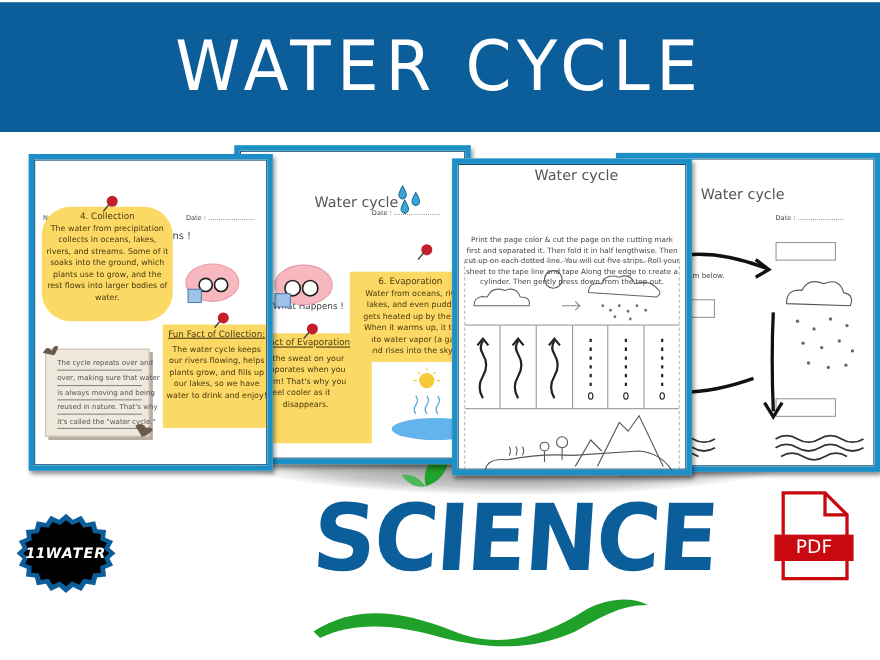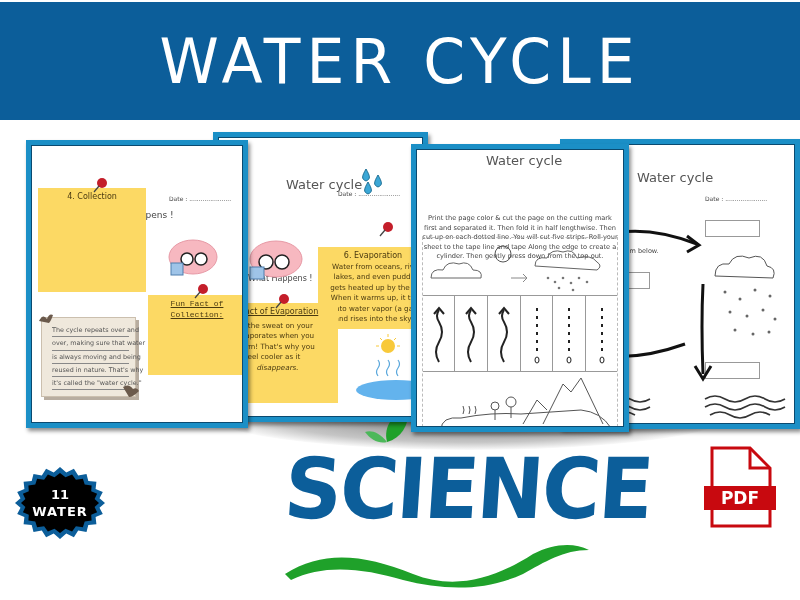--- a/index.html
+++ b/index.html
@@ -53,32 +53,32 @@
   }
   .scroll-note span { display: block; border-bottom: 1px solid #888; white-space: nowrap; }
 
   .strip-table { position: absolute; left: 6px; top: 88px; width: 196px; height: 195px; border: 1px dashed #bbb; }
   .strip-row { position: absolute; left: 0; width: 100%; border-bottom: 1px solid #999; }
   .strip-cell { position: absolute; top: 0; bottom: 0; border-right: 1px solid #999; }
 
   .blank-box { position: absolute; border: 1px solid #999; width: 55px; height: 17px; background: #fff; }
 
   .badge { position: absolute; left: 14px; top: 466px; width: 92px; height: 74px; }
-  .badge-text { position: absolute; left: 0; top: 0; width: 92px; height: 74px; display: flex; flex-direction: column; align-items: center; justify-content: center; color: #fff; font-family: "DejaVu Sans", sans-serif; font-weight: bold; line-height: 17px; }
+  .badge-text { position: absolute; left: 0; top: 0; width: 92px; height: 74px; display: flex; flex-direction: row; align-items: center; justify-content: center; color: #fff; font-family: "DejaVu Sans", sans-serif; font-weight: bold; line-height: 17px; font-style: italic; }
   .badge-num { font-size: 13px; }
   .badge-label { font-size: 13px; letter-spacing: 1px; }
 
   .science { position: absolute; left: 255px; top: 430px; width: 340px; height: 130px; }
   .science-word {
     position: absolute; left: 20px; top: 10px; font-family: "DejaVu Sans", sans-serif; font-weight: bold;
     font-size: 84px; color: #0c5e9a; letter-spacing: -2px; transform: scaleX(0.95) skewX(-4deg);
   }
 
   .pdf { position: absolute; left: 700px; top: 444px; width: 80px; height: 86px; }
-  .pdf-label { position: absolute; left: 12px; top: 43px; width: 62px; height: 20px; color: #fff; font-weight: bold; font-size: 17px; text-align: center; line-height: 20px; font-family: "DejaVu Sans", sans-serif; }
+  .pdf-label { position: absolute; left: 12px; top: 43px; width: 62px; height: 20px; color: #fff; font-weight: normal; font-size: 17px; text-align: center; line-height: 20px; font-family: "DejaVu Sans", sans-serif; }
 </style>
 </head>
 <body>
 
 <div class="banner">
   <div class="banner-title">WATER CYCLE</div>
 </div>
 
 <div class="floor-shadow"></div>
 
@@ -149,21 +149,21 @@
   <svg class="pin" style="left:160px;top:84px" viewBox="0 0 16 16">
     <circle cx="10" cy="6" r="5" fill="#c41e2a"></circle>
       <line x1="7" y1="9" x2="2" y2="15" stroke="#444" stroke-width="1.3"></line>
   </svg>
   <div class="note" style="left:20px;top:166px;width:100px;height:100px;text-align:left;">
     <span class="uhd">Fact of Evaporation</span>
     <span style="display:block;white-space:nowrap;">n the sweat on your</span>
     <span style="display:block;white-space:nowrap;">vaporates when you</span>
     <span style="display:block;white-space:nowrap;">arm! That's why you</span>
     <span style="display:block;white-space:nowrap;padding-left:4px;">feel cooler as it</span>
-    <span style="display:block;white-space:nowrap;padding-left:16px;font-style:italic;">disappears.</span>
+    <span style="display:block;white-space:nowrap;padding-left:16px;">disappears.</span>
   </div>
   <svg class="pin" style="left:56px;top:156px" viewBox="0 0 16 16">
     <circle cx="10" cy="6" r="5" fill="#c41e2a"></circle>
       <line x1="7" y1="9" x2="2" y2="15" stroke="#444" stroke-width="1.3"></line>
   </svg>
   <svg style="position:absolute;left:130px;top:195px" width="80" height="70">
     <circle cx="40" cy="14" r="7" fill="#f8c93a"></circle>
     <g stroke="#f8c93a" stroke-width="1">
         <line x1="40" y1="2" x2="40" y2="5"></line>
         <line x1="28" y1="14" x2="31" y2="14"></line>
@@ -178,35 +178,37 @@
       </g>
     <ellipse cx="48" cy="58" rx="40" ry="10" fill="#63b3ed"></ellipse>
   </svg>
   <div class="inner-line"></div>
 </div>
 
 <div class="page" id="page1">
   <div class="small" style="left:8px;top:5px;">Name : ......................</div>
   <div class="small" style="left:138px;top:5px;">Date : ......................</div>
   <div class="small" style="left:70px;top:20px;font-size:9px;">What Happens !</div>
-  <div class="note" style="left:7px;top:43px;width:108px;height:104px;">
+  <div class="note" style="left:7px;top:43px;width:119px;height:104px;border-radius:26px;">
     <span class="hd">4. Collection</span>
+    <span>The water from precipitation collects in oceans, lakes, rivers, and streams. Some of it soaks into the ground, which plants use to grow, and the rest flows into larger bodies of water.</span>
   </div>
   <svg class="pin" style="left:61px;top:32px" viewBox="0 0 16 16">
     <circle cx="10" cy="6" r="5" fill="#c41e2a"></circle>
       <line x1="7" y1="9" x2="2" y2="15" stroke="#444" stroke-width="1.3"></line>
   </svg>
   <svg style="position:absolute;left:130px;top:92px" width="60" height="45">
     <ellipse cx="32" cy="20" rx="24" ry="17" fill="#f7b8c0" stroke="#e79aa6"></ellipse>
     <circle cx="26" cy="22" r="6" fill="#fff" stroke="#222" stroke-width="1.5"></circle>
     <circle cx="40" cy="22" r="6" fill="#fff" stroke="#222" stroke-width="1.5"></circle>
     <rect x="10" y="26" width="12" height="12" fill="#9fc4e8" stroke="#4f7fae"></rect>
   </svg>
-  <div class="note" style="left:117px;top:150px;width:98px;height:80px;font-family:Liberation Mono, monospace;">
+  <div class="note" style="left:117px;top:150px;width:98px;height:94px;">
     <span class="uhd">Fun Fact of Collection:</span>
+    <span>The water cycle keeps our rivers flowing, helps plants grow, and fills up our lakes, so we have water to drink and enjoy!</span>
   </div>
   <svg class="pin" style="left:162px;top:138px" viewBox="0 0 16 16">
     <circle cx="10" cy="6" r="5" fill="#c41e2a"></circle>
       <line x1="7" y1="9" x2="2" y2="15" stroke="#444" stroke-width="1.3"></line>
   </svg>
   <div class="scroll-note">
     <span>The cycle repeats over and</span>
     <span>over, making sure that water</span>
     <span>is always moving and being</span>
     <span>reused in nature. That's why</span>

